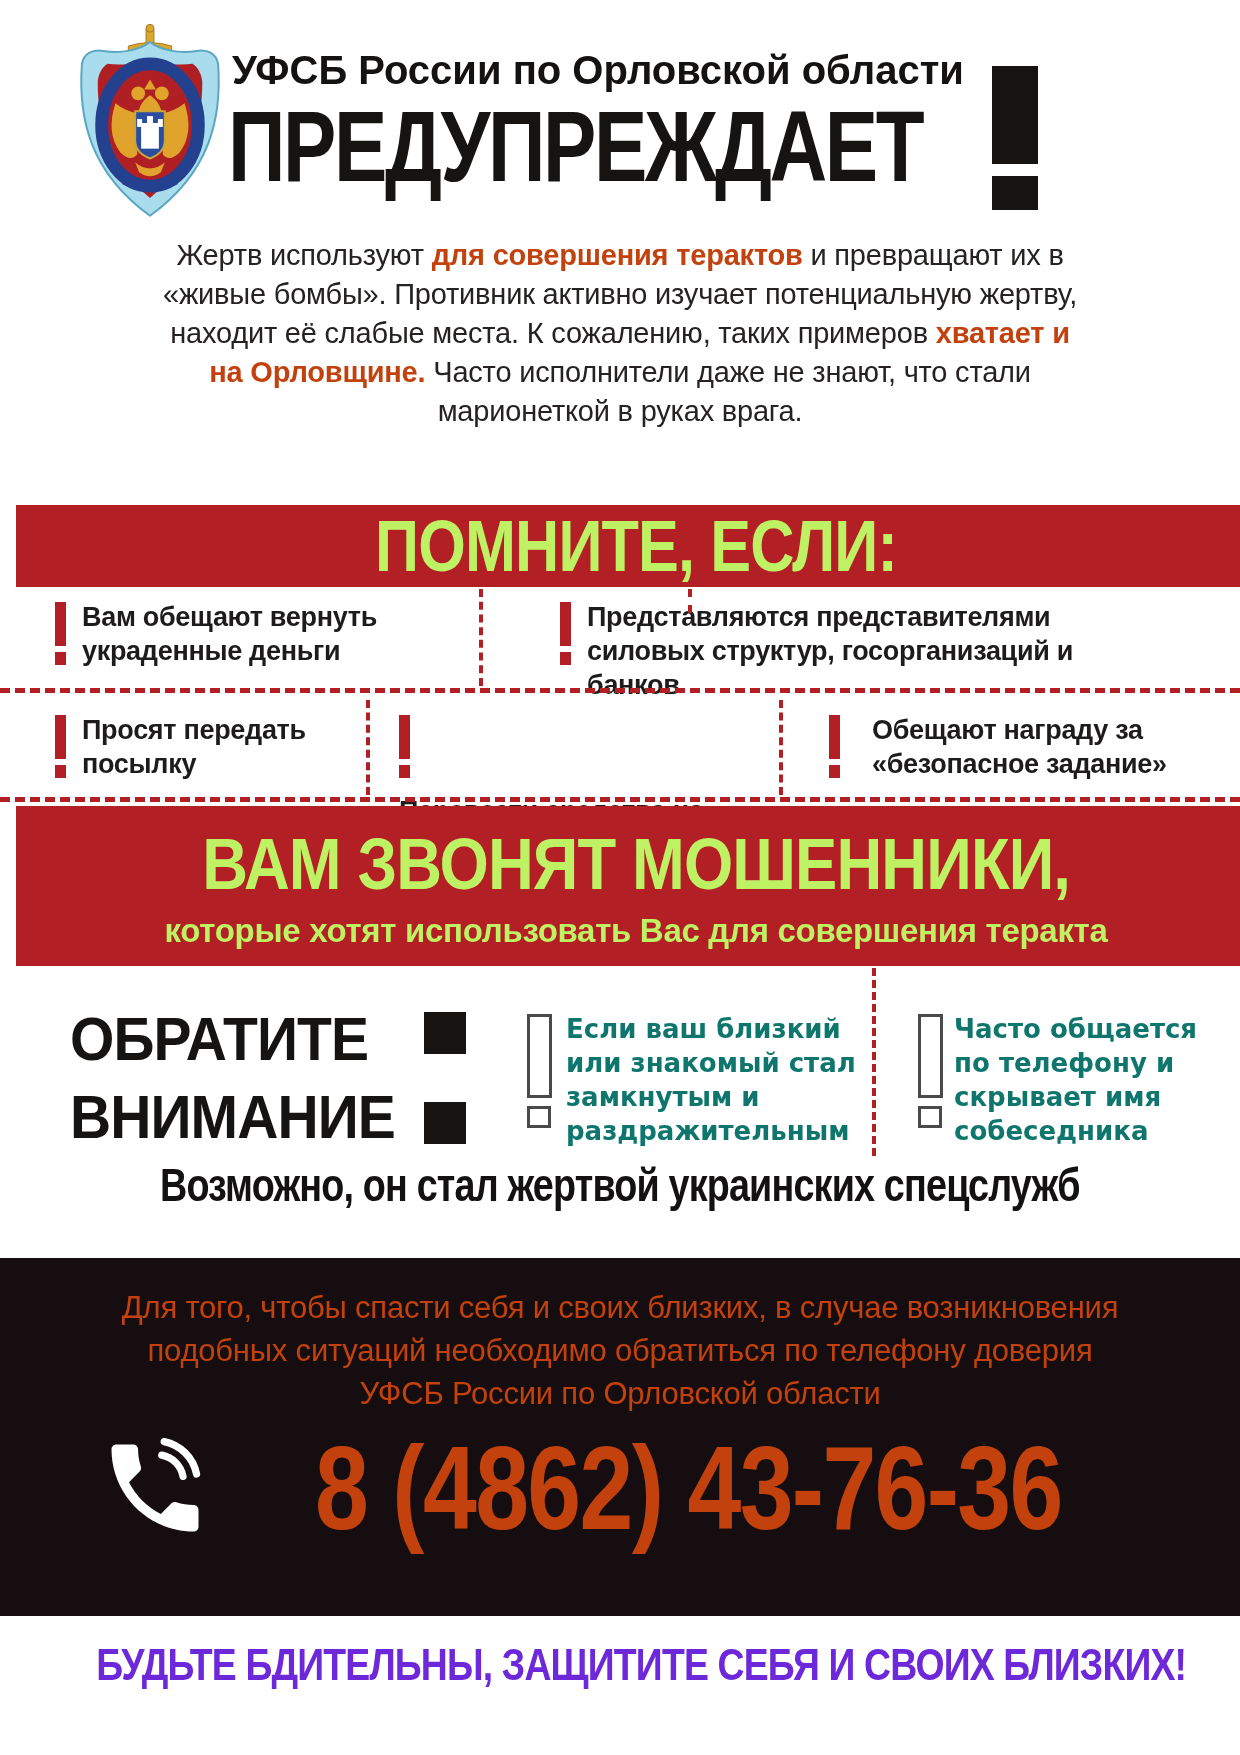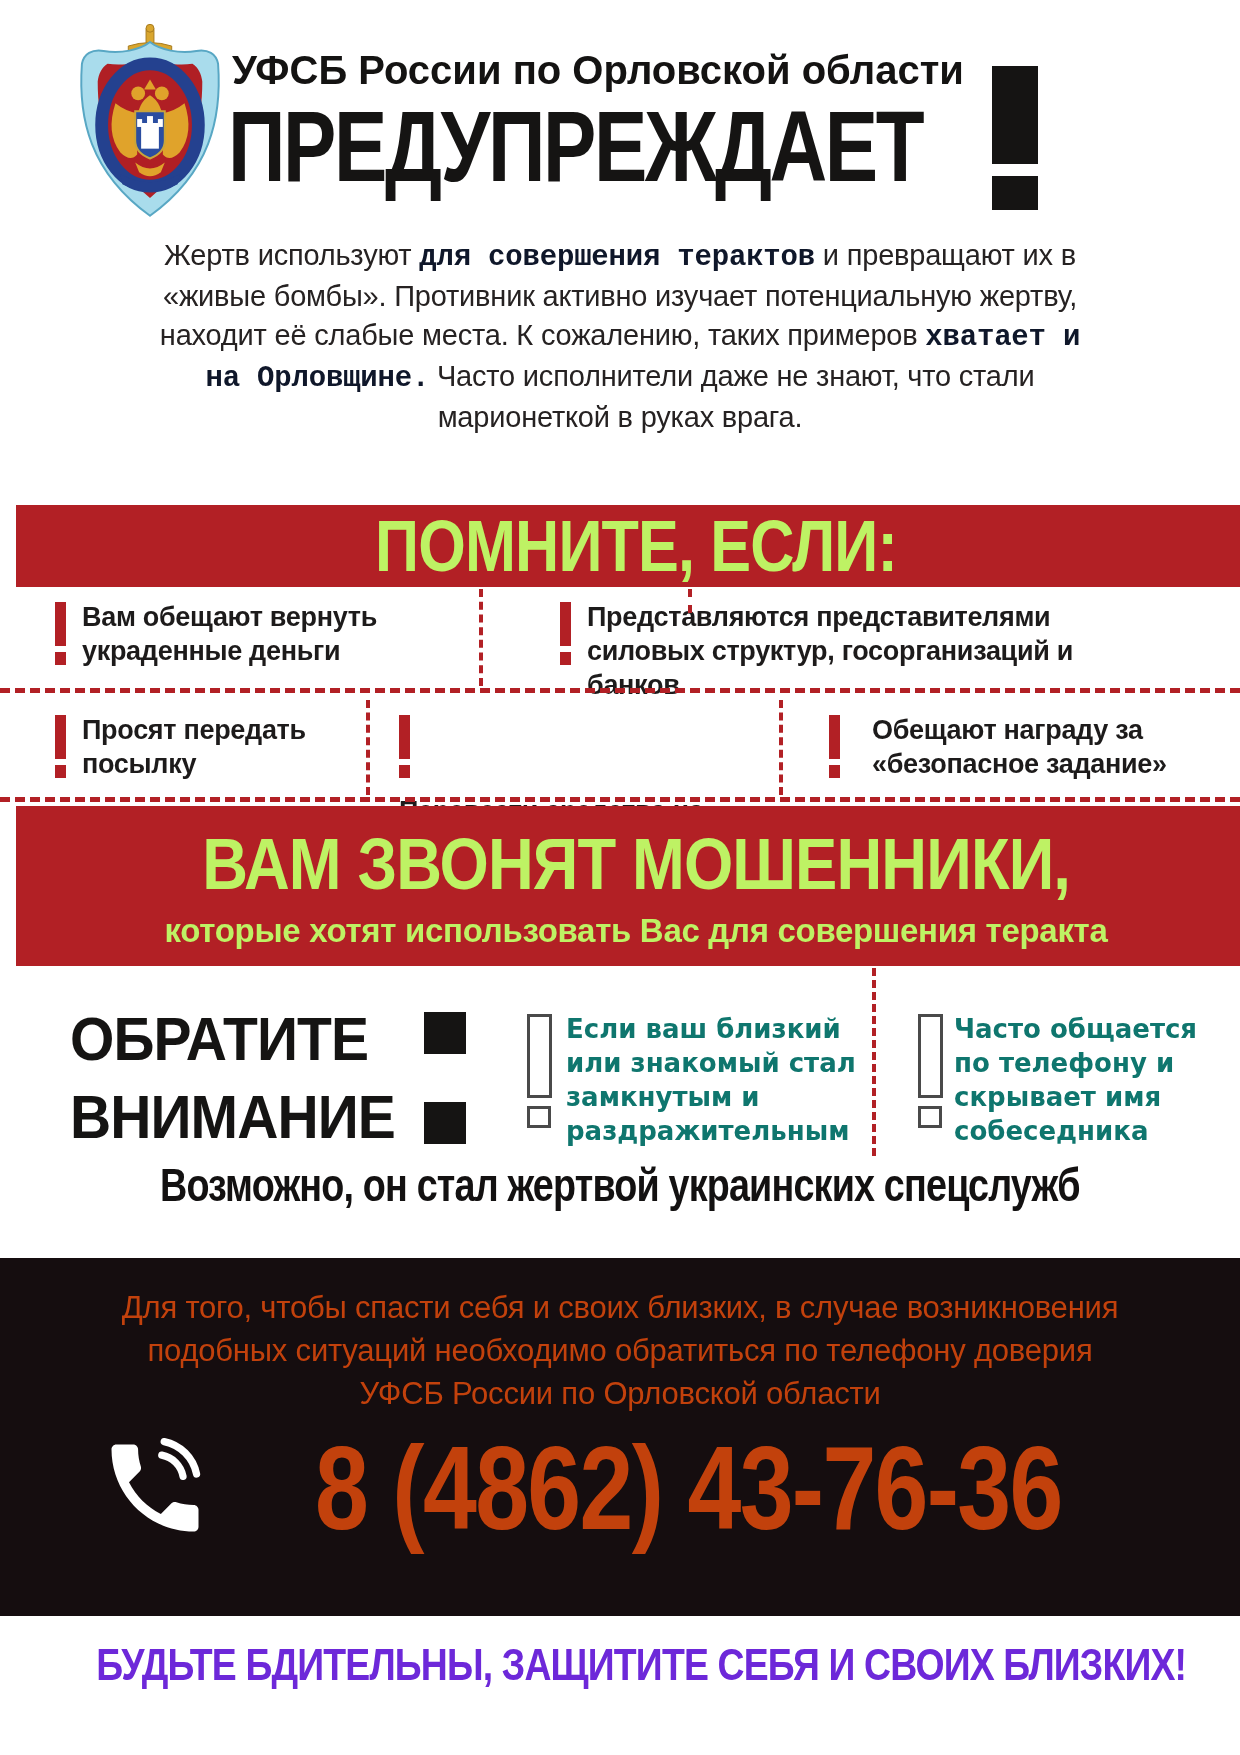--- a/index.html
+++ b/index.html
@@ -21,21 +21,21 @@
   }
   .big-excl { position:absolute; left:992px; top:66px; width:46px; }
   .big-excl .bar { width:46px; height:98px; background:#151413; }
   .big-excl .dot { width:46px; height:34px; background:#151413; margin-top:12px; }
   
   .intro {
     position:absolute; top:236px; left:150px; width:940px; margin:0;
     text-align:center; font-size:29px; line-height:39px; font-weight:400;
     letter-spacing:-0.2px; color:#262222;
   }
-  .intro .red { color:#0f172a; font-weight:700;font-family:Liberation Mono, monospace; }
+  .intro .red { color:#c2410c; font-weight:700; }
   
   .band { position:absolute; left:0; width:1240px; background:#b22025; color:#bef264; text-align:center;margin-left:16px; }
   .band1 { top:505px; height:82px; }
   .band1 .cond {
     display:inline-block; font-size:72px; font-weight:700; line-height:82px;
     letter-spacing:-1px; transform:scaleX(0.85); transform-origin:center;
   }
   .band2 { top:806px; height:160px; }
   .band2 .title {
     display:inline-block; font-size:72px; font-weight:700; line-height:1;

